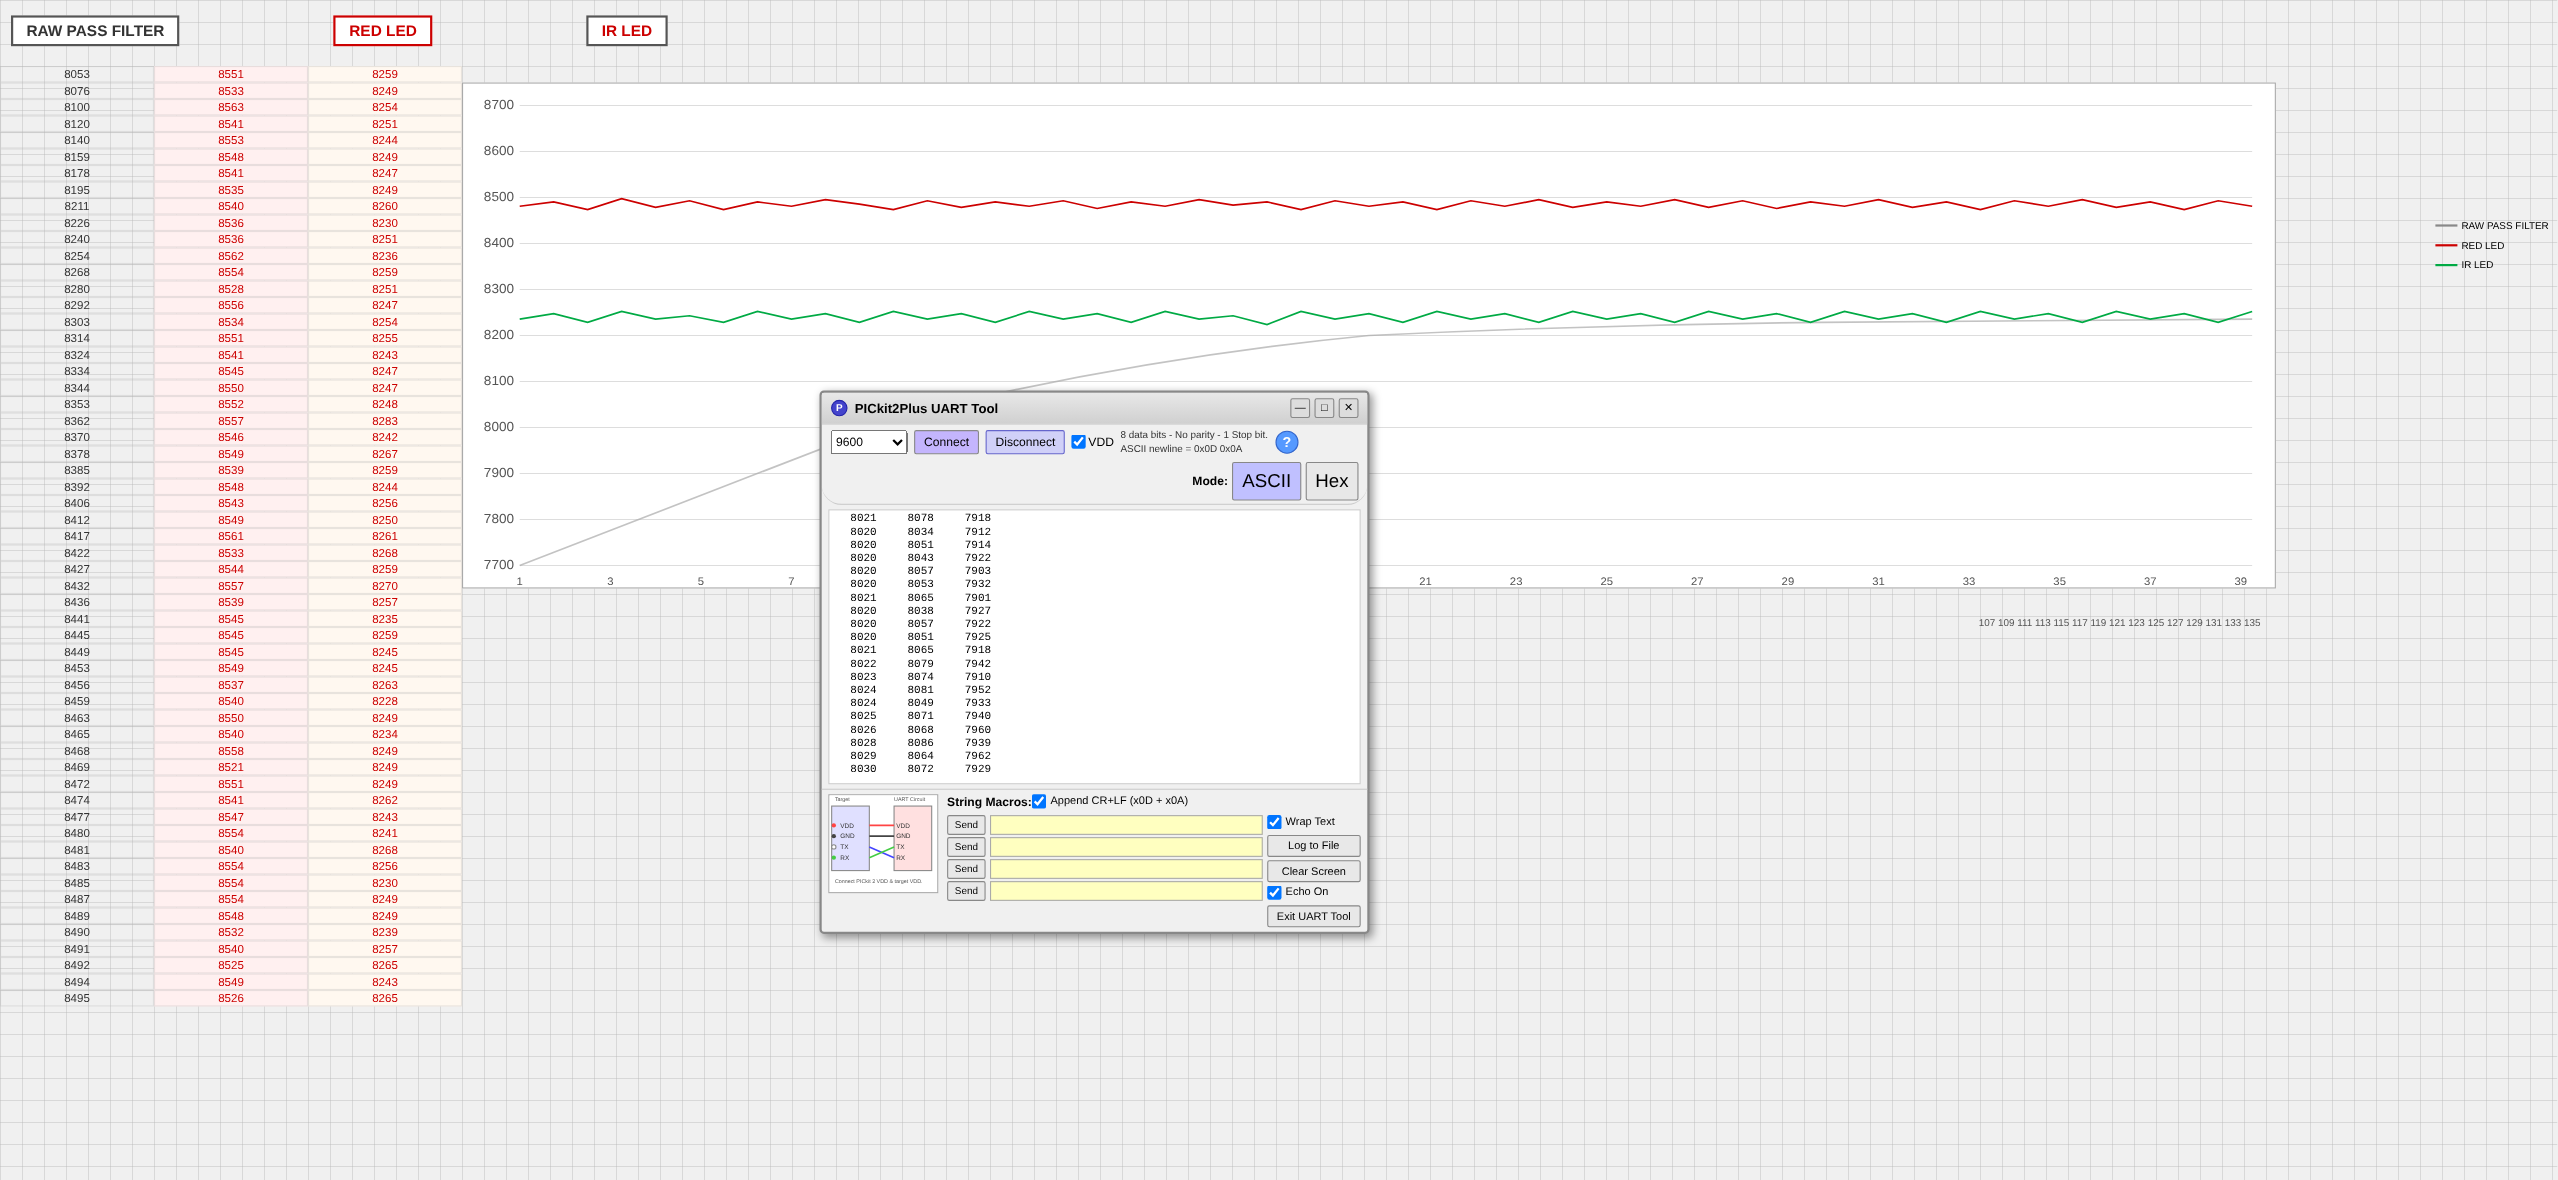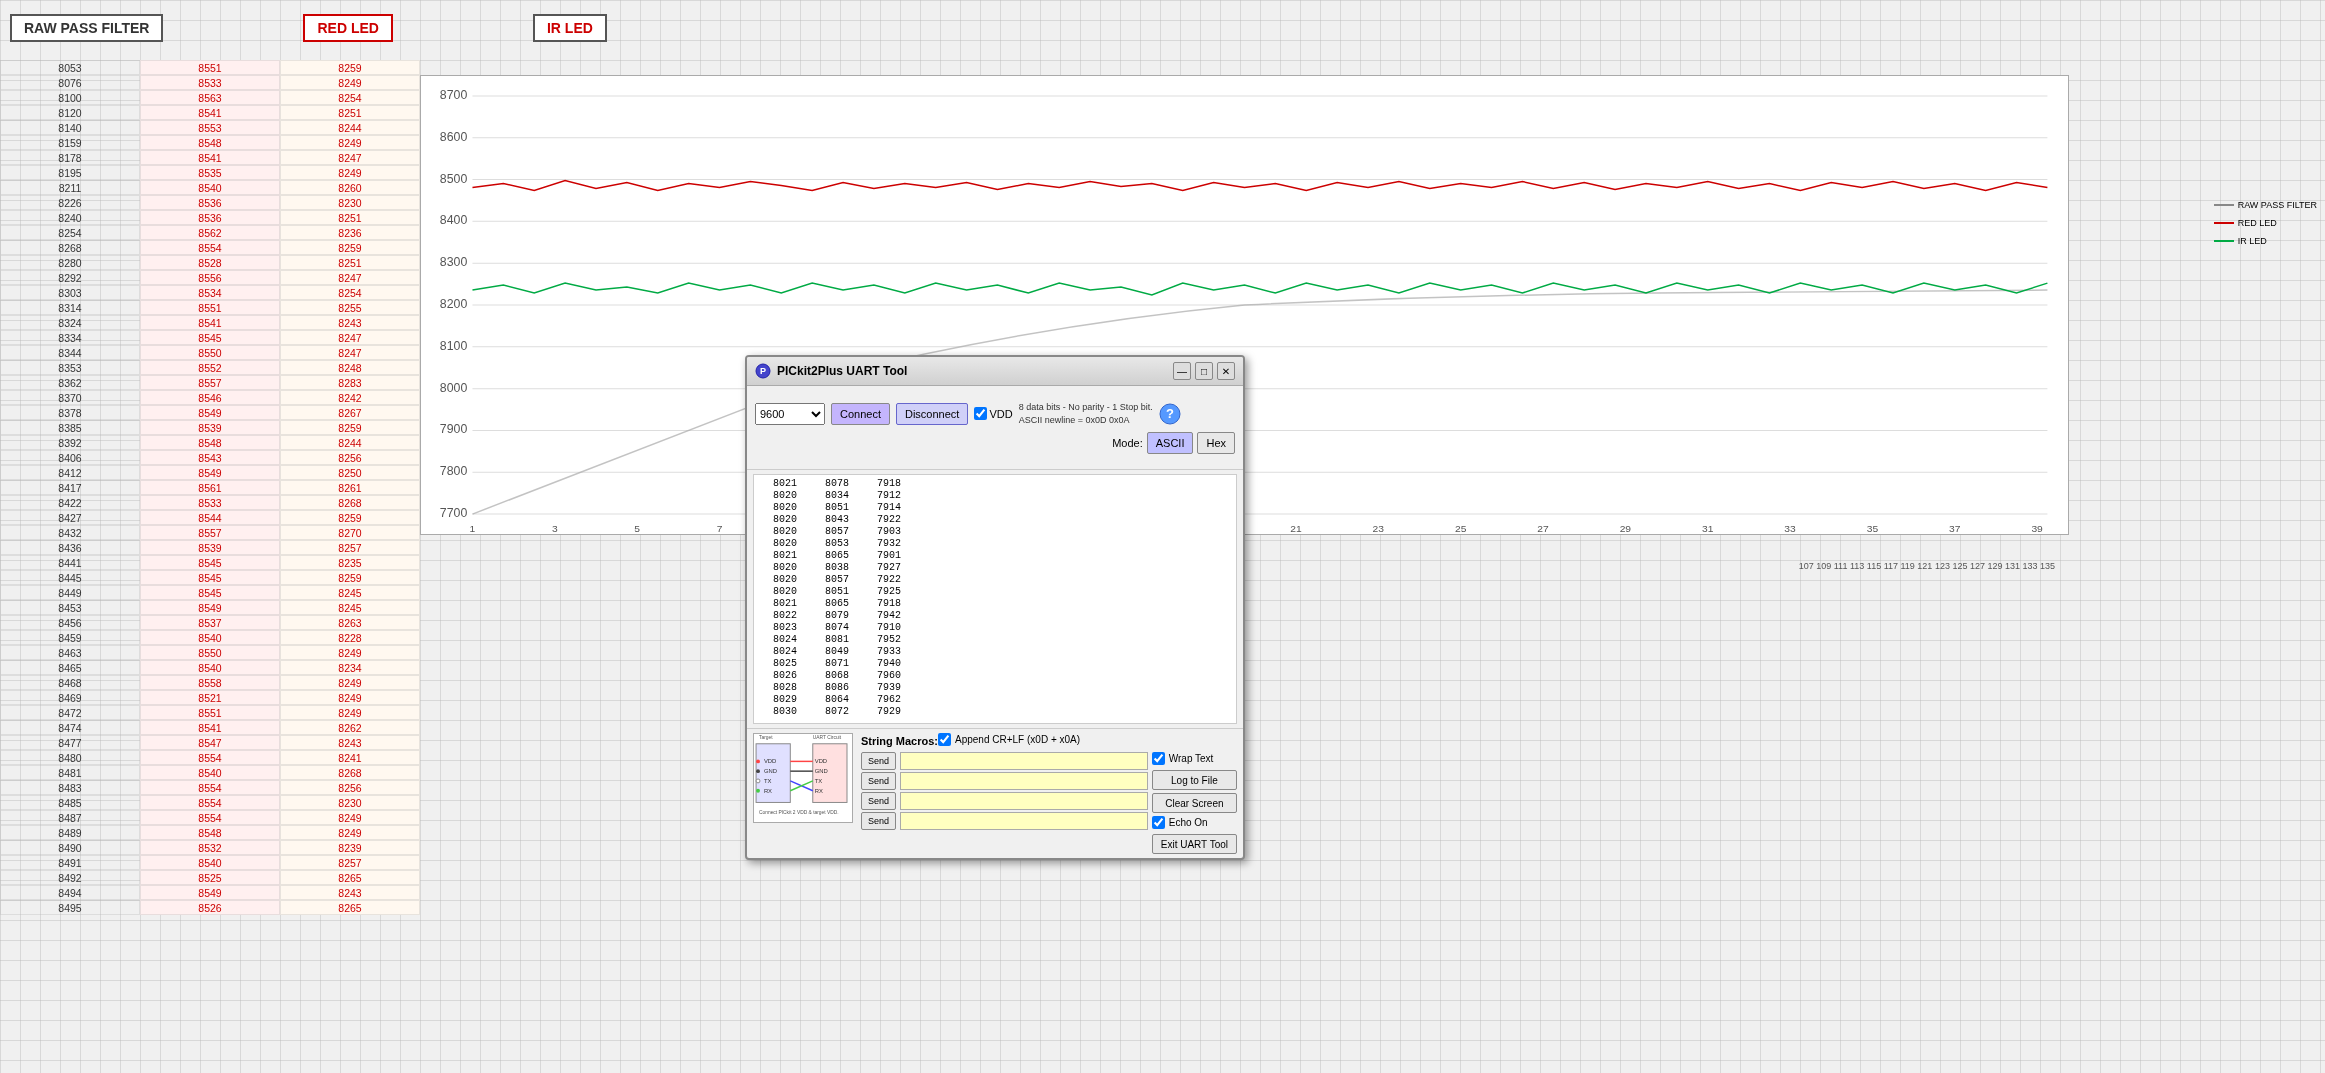--- a/index.html
+++ b/index.html
@@ -158,26 +158,27 @@
       background: #ddd;
       border-radius: 2px;
       display: flex;
       align-items: center;
       justify-content: center;
       font-size: 10px;
       cursor: pointer;
     }
 
     .uart-toolbar {
-      padding: 15px 8px;
+      padding: 3px 8px;
       display: flex;
       align-items: center;
       gap: 6px;
       border-bottom: 1px solid #ccc;
       flex-wrap: wrap;
+      border-radius: 18px;
     }
 
     .baud-select {
       width: 70px;
       height: 22px;
       font-size: 11px;
     }
 
     .uart-btn {
       height: 22px;
@@ -197,26 +198,26 @@
       line-height: 1.4;
     }
 
     .mode-group {
       display: flex;
       align-items: center;
       gap: 4px;
       margin-left: auto;
     }
 
-    .mode-label { font-size: 11px; font-weight: normal; }
+    .mode-label { font-size: 11px; font-weight: bold; }
 
     .mode-btn {
-      height: 22px;
+      height: 35px;
       padding: 0 8px;
-      font-size: 11px;
+      font-size: 17px;
       cursor: pointer;
       border: 1px solid #888;
       border-radius: 2px;
     }
 
     .mode-btn.active { background: #c0c0ff; }
     .mode-btn.inactive { background: #e8e8e8; }
 
     
     .uart-data {

